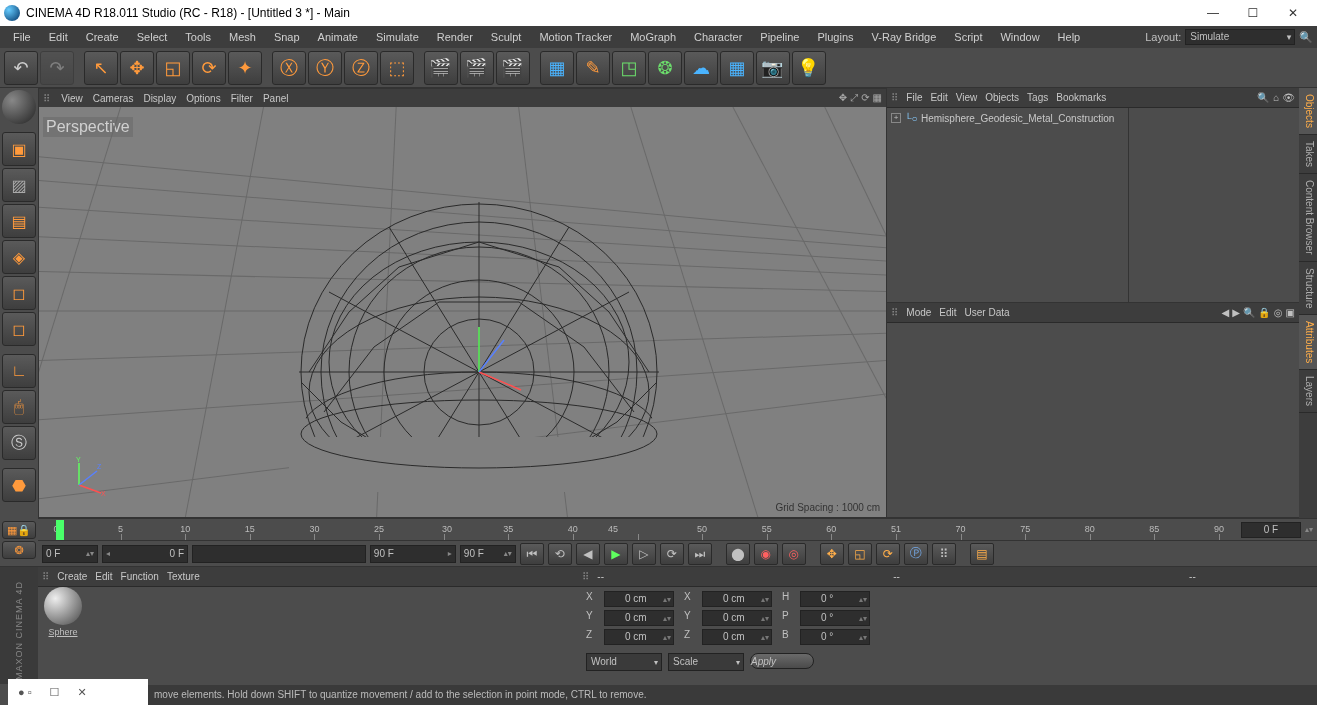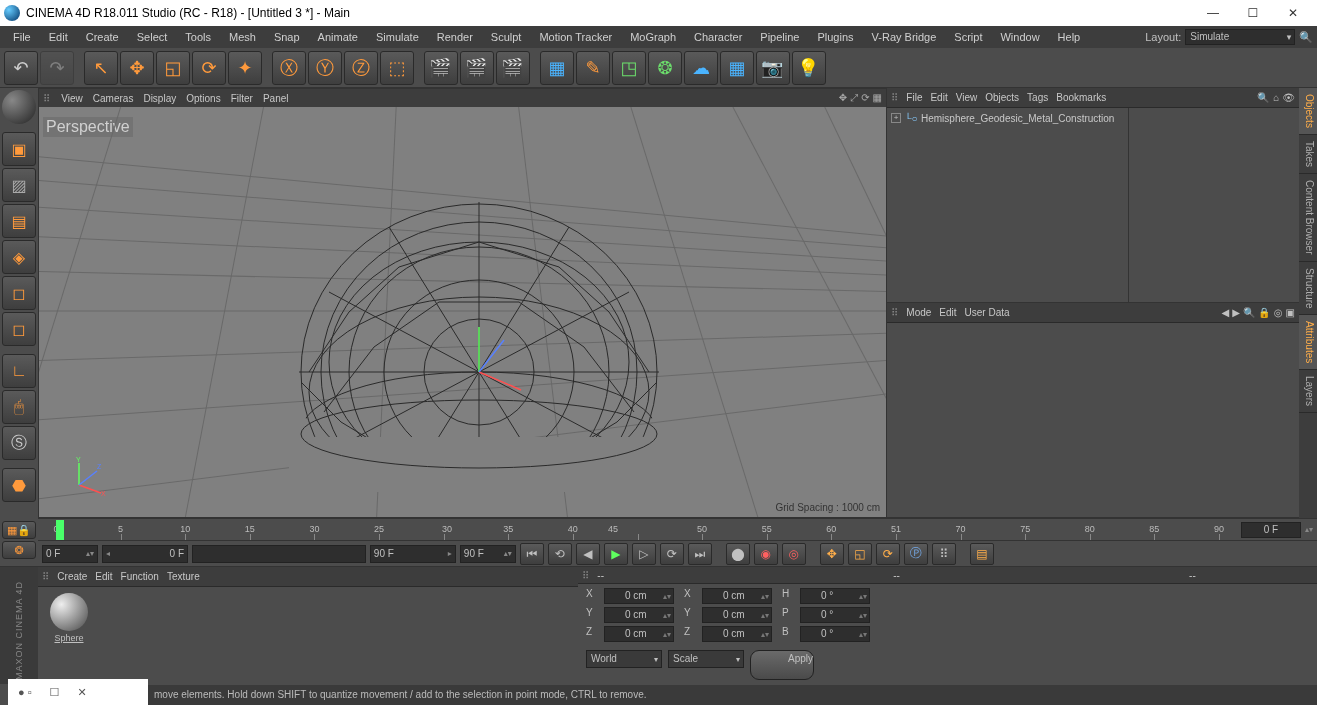--- a/index.html
+++ b/index.html
@@ -60,33 +60,33 @@
 .tl-ruler .marker { position:absolute; left:18px; top:0; width:8px; height:20px; background:#4aff6a; }
 .tl-end { width:60px; text-align:center; font-size:10px; background:#2e2e2e; border:1px solid #222; margin:0 4px; height:16px; line-height:14px; }
 .playbar { height:26px; background:#4c4c4c; display:flex; align-items:center; gap:4px; padding:0 4px; border-top:1px solid #333; margin-left:38px;}
 .pb-field { width:56px; height:18px; background:#2e2e2e; border:1px solid #222; font-size:10px; padding:0 3px; line-height:16px; display:flex; justify-content:space-between; align-items:center;}
 .pb-field .arr{font-size:8px;color:#888;}
 .pb-btn { width:24px; height:22px; border:1px solid #2a2a2a; background:linear-gradient(#5a5a5a,#3e3e3e); display:flex; align-items:center; justify-content:center; font-size:12px; border-radius:2px; }
 .bottom { height:118px; display:flex; border-top:1px solid #333; }
 .logo-strip { width:38px; background:#3a3a3a; display:flex; align-items:flex-end; justify-content:center; }
 .logo-strip .logo { writing-mode:vertical-rl; transform:rotate(180deg); font-size:9px; color:#888; padding:4px 0; letter-spacing:1px;}
 .mat-panel { width:540px; background:#4c4c4c; display:flex; flex-direction:column; }
-.mat-body { flex:1; padding:6px; display:flex; align-items:flex-start; }
+.mat-body { flex:1; display:flex; align-items:flex-start; }
 .mat-item { width:50px; text-align:center; }
 .mat-ball { width:38px; height:38px; border-radius:50%; background:radial-gradient(circle at 30% 30%, #eee,#444); margin:0 auto 2px; }
 .mat-name { font-size:9px; color:#c0c0c0; text-decoration:underline; }
 .coord-panel { flex:1; background:#4c4c4c; display:flex; flex-direction:column; }
 .coord-body { padding:4px 8px; display:grid; grid-template-columns:16px 70px 6px 16px 70px 6px 16px 70px 6px; gap:3px 2px; font-size:10px; }
 .coord-body .lbl { color:#c0c0c0; }
 .coord-body .fld { height:16px; background:#2e2e2e; border:1px solid #222; padding:0 20px; line-height:14px; position:relative;}
 .coord-body .fld .ar { position:absolute; right:2px; top:1px; font-size:8px; color:#777;}
 .coord-foot { display:flex; gap:6px; padding:4px 8px; }
 .coord-dd { width:76px; height:18px; background:#3a3a3a; border:1px solid #222; font-size:10px; padding:0 4px; line-height:16px; position:relative;}
 .coord-dd::after{content:"▾";position:absolute;right:3px;top:1px;font-size:8px;}
-.apply-btn { width:64px; height:30px; background:linear-gradient(#6a6a6a,#4a4a4a); border:1px solid #222; border-radius:9px; font-size:10px; text-align:right; line-height:16px; }
+.apply-btn { width:64px; height:16px; background:linear-gradient(#6a6a6a,#4a4a4a); border:1px solid #222; border-radius:9px; font-size:10px; text-align:left; line-height:16px;font-style:italic; }
 .taskbar { position:absolute; left:8px; bottom:0; width:140px; height:26px; background:#fff; display:flex; align-items:center; gap:18px; padding:0 10px; }
 .taskbar span{ color:#555; font-size:11px;}
 .statusbar { position:absolute; left:148px; right:0; bottom:0; height:20px; background:#3a3a3a; color:#bbb; font-size:10px; padding:0 6px; line-height:20px; white-space:nowrap; overflow:hidden;}
 .hl-green{color:#5fff5f;}
 .hl-red{color:#ff6060;}
 .hl-orange{color:#ffae4a;}
 .hl-blue{color:#73a7e6;}
 </style>
 </head>
 <body>

